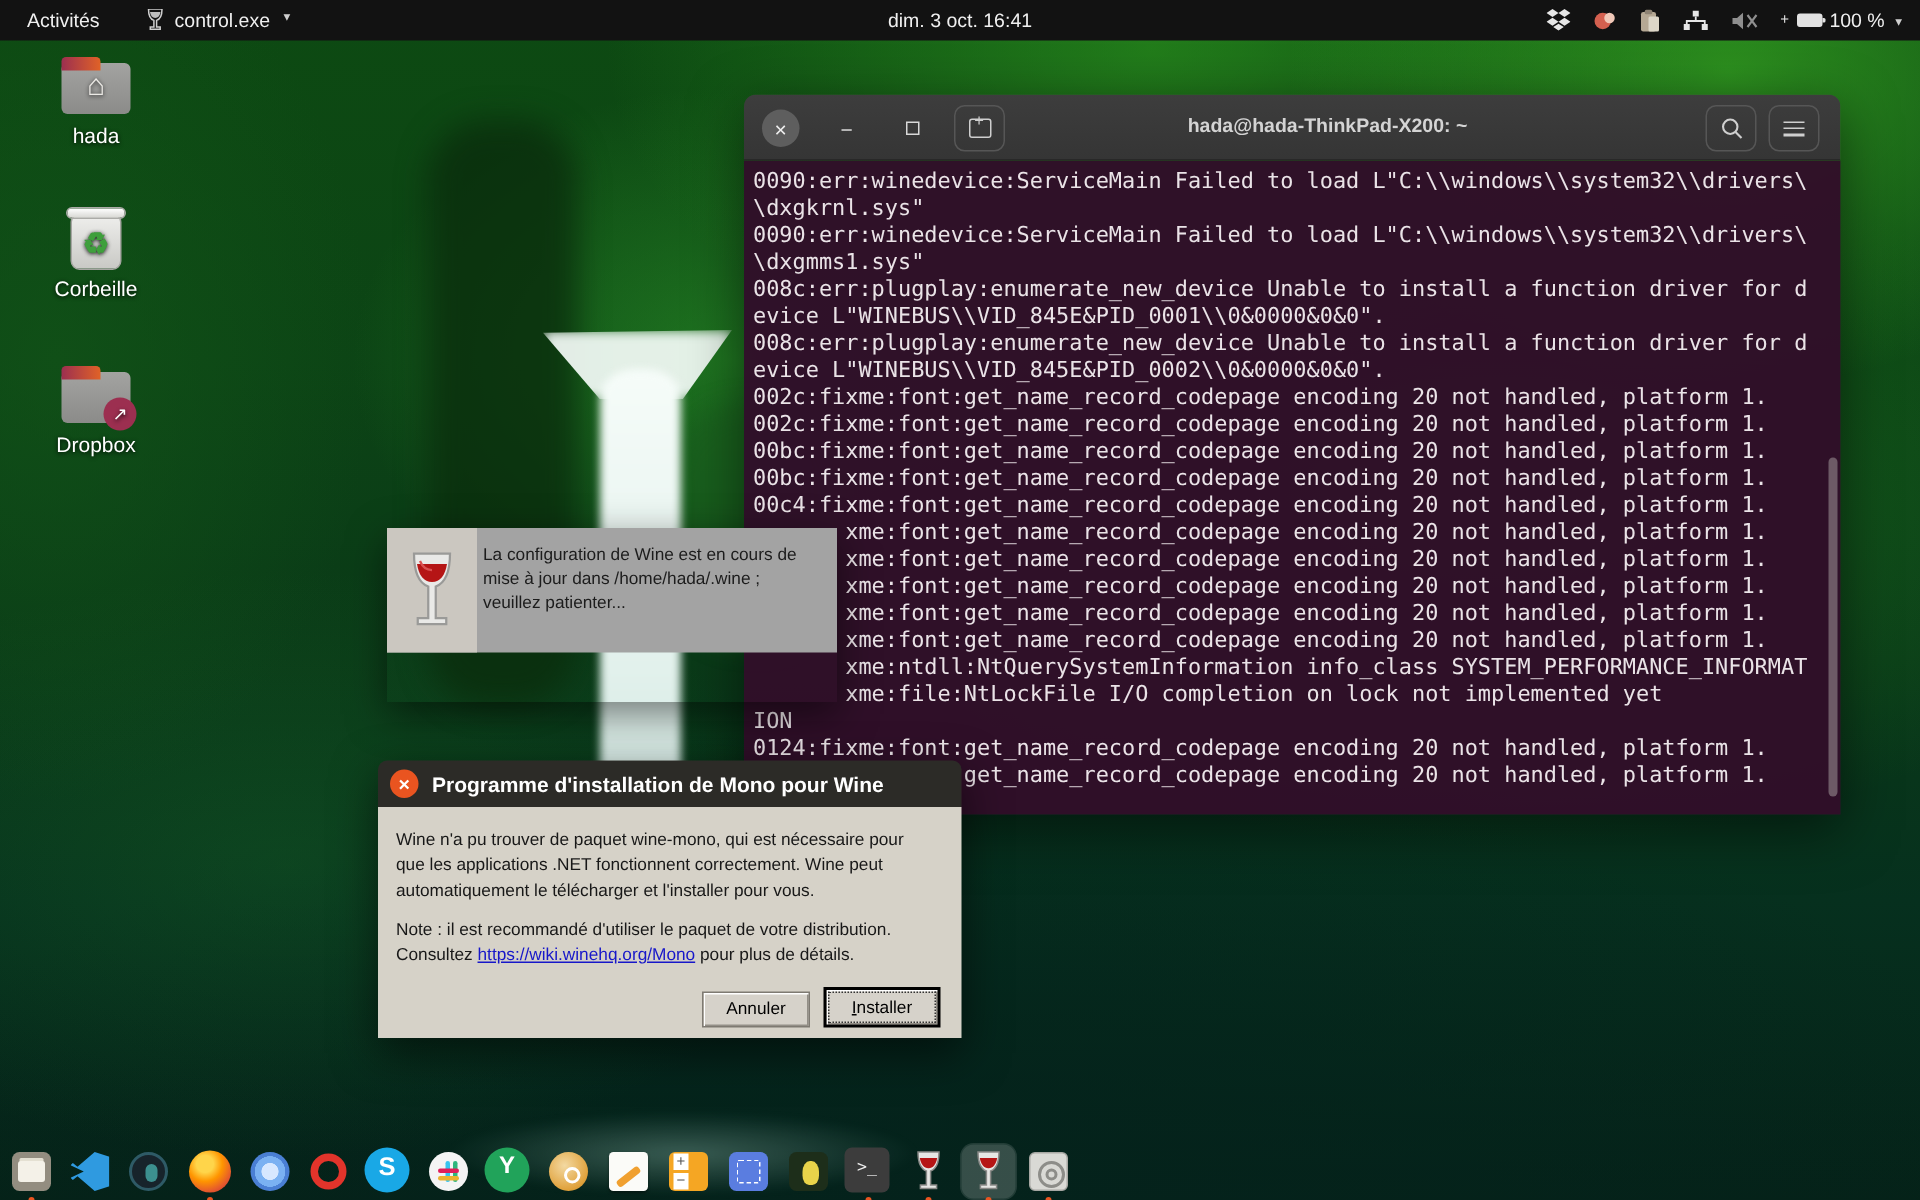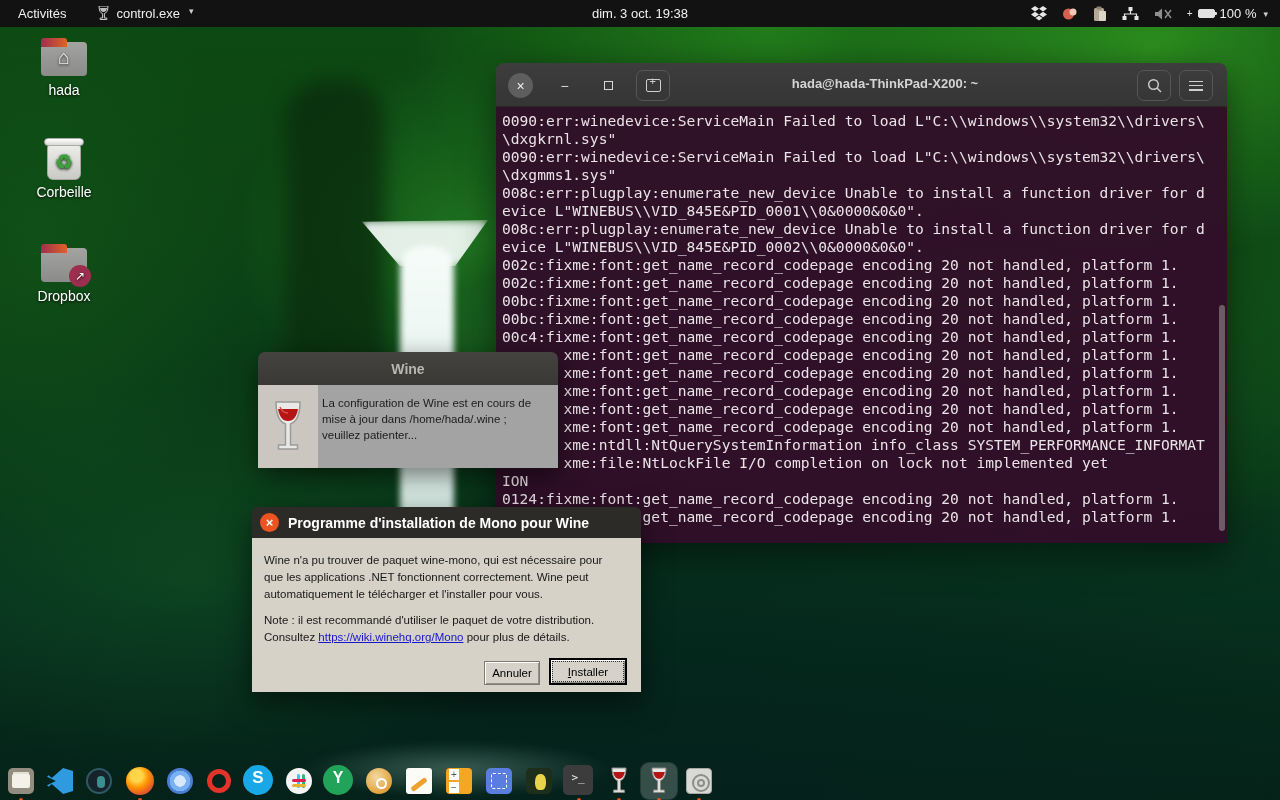--- a/index.html
+++ b/index.html
@@ -118,21 +118,21 @@
     font-size:13px; font-weight:bold; display:flex; align-items:center; justify-content:center; }
   .mono-title-text { color:#ffffff; font-weight:bold; font-size:14px; }
   .mono-body { position:relative; height:154px; background:#d6d2c8; color:#181818;
     font-size:11.5px; line-height:17px; padding:14px 14px 0 12px; }
   .mono-note { margin-top:9px; }
   .mono-link { color:#1717c9; text-decoration:underline; }
   .mono-btn-row { position:absolute; right:14px; bottom:7px; display:flex; gap:9px; align-items:flex-end; }
   .win-btn { font-family:"Liberation Sans", sans-serif; font-size:11.5px; color:#000;
     background:#d6d2ca; border:1px solid #7e7a72;
     box-shadow:inset 1px 1px 0 #ffffff, inset -1px -1px 0 #938f87; }
-  .btn-cancel { width:56px; height:24px;margin-left:45px; }
+  .btn-cancel { width:72px; height:24px;margin-left:45px; }
   .btn-install { width:78px; height:27px; border:2px solid #000; position:relative; }
   .btn-install .focus-dots { position:absolute; inset:2px; outline:1px dotted #333; }
   .btn-install .btn-label { display:block; }
   .btn-install .btn-label::first-letter { text-decoration:underline; }
 
   
   .dock { position:absolute; left:0; bottom:0; width:1280px; height:40px; z-index:40; }
   .dock-item { position:absolute; top:3px; width:36px; height:36px; display:flex;
     align-items:center; justify-content:center; border-radius:8px; }
   .dock-item.focused { background:rgba(255,255,255,.20); box-shadow:0 0 0 1px rgba(255,255,255,.12); }
@@ -210,21 +210,21 @@
       <span class="tb-app">
         <svg width="11" height="15" viewBox="0 0 11 15">
           <path d="M1 0 h9 c0 4.5-1.5 7-3.6 7.6 V12 h2.4 v1.5 H2.2 V12 h2.4 V7.6 C2.5 7 1 4.5 1 0 Z" fill="none" stroke="#cfcfcf" stroke-width="1"></path>
           <path d="M2 2 h7 c-.4 2.6-1.6 4-3.5 4 S2.4 4.6 2 2 Z" fill="#bdbdbd"></path>
         </svg>
         <span>control.exe</span>
         <span class="tb-caret">▾</span>
       </span>
     </div>
     <div class="tb-clock">
-      <span>dim. 3 oct.  19:38</span>
+      <span>dim. 3 oct.  16:41</span>
     </div>
     <div class="tb-right">
       <svg width="16" height="15" viewBox="0 0 16 15">
         <path d="M4 0 L8 2.7 L4 5.4 L0 2.7 Z M12 0 L16 2.7 L12 5.4 L8 2.7 Z M4 5.8 L8 8.5 L4 11.2 L0 8.5 Z M12 5.8 L16 8.5 L12 11.2 L8 8.5 Z M4.5 12 L8 14.4 L11.5 12 L8 9.8 Z" fill="#e6e6e6"></path>
       </svg>
       <svg width="16" height="14" viewBox="0 0 16 14">
         <circle cx="6.5" cy="7" r="5.5" fill="#d4604f"></circle>
         <circle cx="11" cy="5" r="3.5" fill="#f0c8b8"></circle>
       </svg>
       <svg width="14" height="16" viewBox="0 0 14 16">
@@ -323,23 +323,20 @@
       <div class="term-line">       xme:ntdll:NtQuerySystemInformation info_class SYSTEM_PERFORMANCE_INFORMAT</div>
       <div class="term-line">       xme:file:NtLockFile I/O completion on lock not implemented yet</div>
       <div class="term-line">ION</div>
       <div class="term-line">0124:fixme:font:get_name_record_codepage encoding 20 not handled, platform 1.</div>
       <div class="term-line">                get_name_record_codepage encoding 20 not handled, platform 1.</div>
       <div class="term-scrollbar"></div>
     </div>
   </div>
 
   <div class="wine-dlg">
-    <div class="wine-dlg-title">
-      <span>Wine</span>
-    </div>
     <div class="wine-dlg-body">
       <div class="wine-dlg-icon">
         <svg width="34" height="52" viewBox="0 0 34 52">
           <path d="M5 1 h24 c0 13-4 20-9.5 22 V44 h7 v4 H7.5 v-4 h7 V23 C9 21 5 14 5 1 Z" fill="#e9e9e7" stroke="#9a9a98" stroke-width="1.5"></path>
           <path d="M7 8 h20 c-1.2 7.5-4.5 12-10 12 S8.2 15.5 7 8 Z" fill="#b51515"></path>
           <path d="M9 6 c2 5 5 6 8 6" stroke="#d95050" stroke-width="1.5" fill="none"></path>
         </svg>
       </div>
       <div class="wine-dlg-text">
         <div>La configuration de Wine est en cours de</div>

